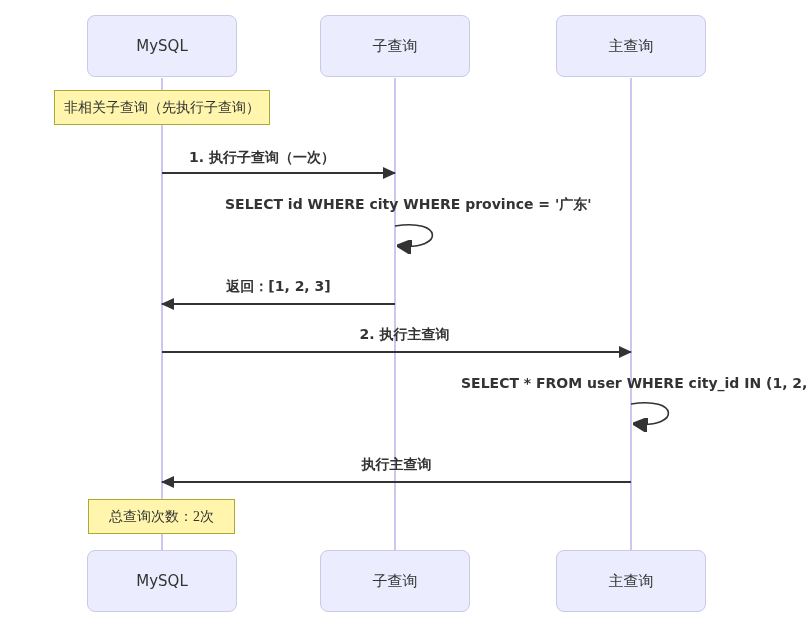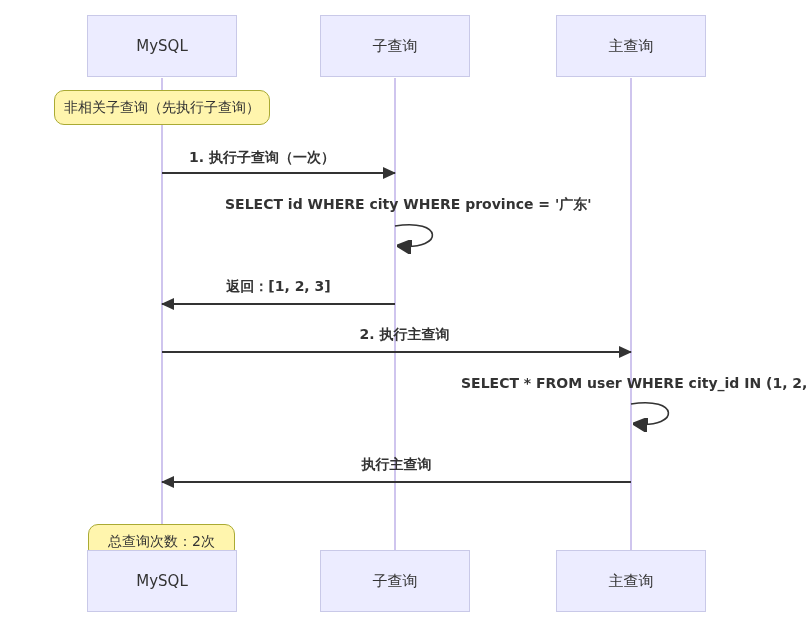--- a/index.html
+++ b/index.html
@@ -31,32 +31,32 @@
     width:2px;
     height:472px;
     background:var(--lifeline);
   }
   .actor {
     position:absolute;
     width:150px;
     height:62px;
     background:var(--actor-fill);
     border:1px solid var(--actor-border);
-    border-radius:0;
+    border-radius:8px;
     display:flex;
     align-items:center;
     justify-content:center;
     font-size:15px;
     color:var(--text);
   }
   .note {
     position:absolute;
     background:var(--note-fill);
     border:1px solid var(--note-border);
-    border-radius:10px;
+    border-radius:0;
     display:flex;
     align-items:center;
     justify-content:center;
     font-size:14px;
     color:var(--text);
     white-space:nowrap;
     text-align:right;
   }
   .msg-label {
     position:absolute;
@@ -130,21 +130,21 @@
     </defs>
     <path d="M7,4 C55,-4 57,28 12,24" marker-end="url(#ah2)"></path>
   </svg>
 
   <div class="msg-label" style="left:162px; top:454px; width:469px;">执行主查询</div>
   <div class="arrow" style="left:162px; top:481px; width:469px;">
     <div class="head left"></div>
   </div>
 
   <div class="note" style="left:54px; top:90px; width:216px; height:35px;">非相关子查询（先执行子查询）</div>
-  <div class="note" style="left:88px; top:524px; width:147px; height:35px;">总查询次数：2次</div>
+  <div class="note" style="left:88px; top:499px; width:147px; height:35px;font-family:Liberation Serif, serif;">总查询次数：2次</div>
 
   <div class="actor" style="left:87px; top:15px;">
     <span>MySQL</span>
   </div>
   <div class="actor" style="left:320px; top:15px;">
     <span>子查询</span>
   </div>
   <div class="actor" style="left:556px; top:15px;">
     <span>主查询</span>
   </div>

